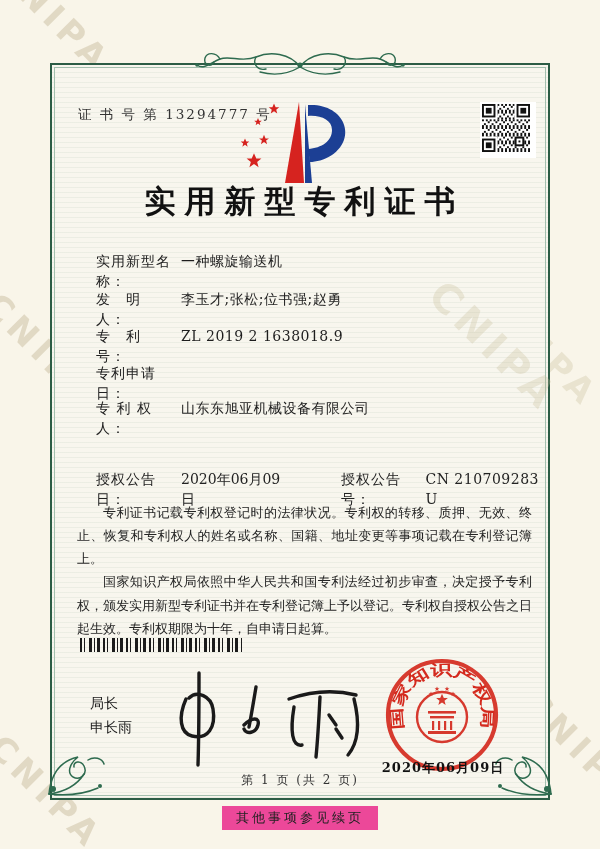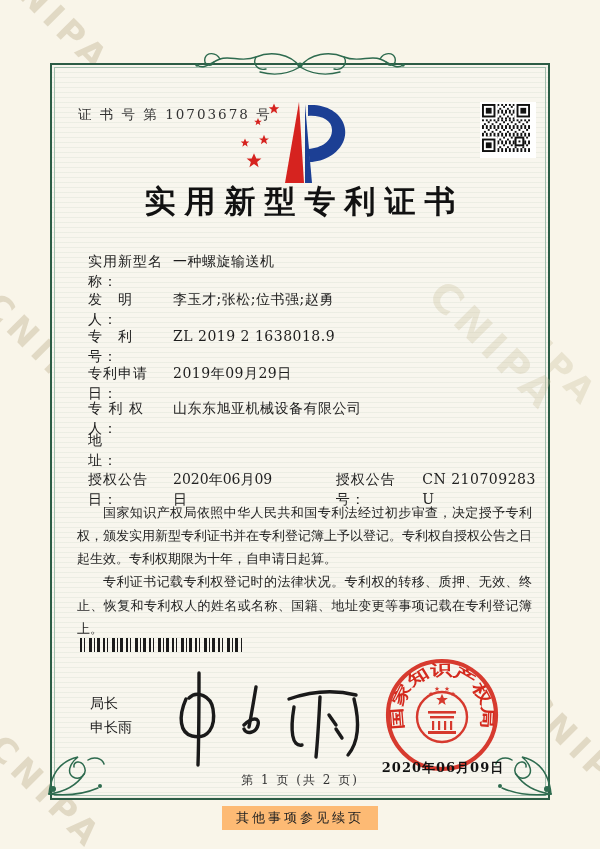--- a/index.html
+++ b/index.html
@@ -39,21 +39,21 @@
   .corner-ornament.right{right:-8px;transform:scaleX(-1);}
 
   .cert-no{position:absolute;left:26px;top:41px;font-size:13.5px;letter-spacing:2px;color:#333;}
   .logo{position:absolute;left:50%;top:30px;transform:translateX(-50%);}
   .qr{position:absolute;left:428px;top:37px;width:52px;height:52px;background:#fff;padding:2px;}
   .title{
     position:absolute;left:0;top:116px;width:100%;text-align:center;
     font-size:31px;font-weight:bold;letter-spacing:9px;color:#111;text-indent:9px;
   }
 
-  .field-row{position:absolute;left:36px;font-size:14px;line-height:20px;display:flex;}
+  .field-row{position:absolute;left:44px;font-size:14px;line-height:20px;display:flex;}
   .field-row .lbl{width:85px;flex:0 0 85px;letter-spacing:1px;color:#222;}
   .field-row .val{width:362px;letter-spacing:0.5px;color:#1d1d1d;}
   .row-name{top:186px;}
   .row-inventor{top:224px;}
   .row-patentno{top:261px;}
   .row-filing{top:298px;}
   .row-patentee{top:333px;}
   .row-address{top:365px;}
   .row-grant{top:404px;}
   .row-grant .lbl2{margin-left:54px;letter-spacing:1px;}
@@ -83,21 +83,21 @@
     position:absolute;left:316px;top:694px;width:150px;text-align:center;
     font-size:13px;font-weight:bold;letter-spacing:1px;color:#111;
   }
 
   .page-number{
     position:absolute;left:0;bottom:9px;width:100%;text-align:center;
     font-size:12px;letter-spacing:2px;color:#333;margin-top:8px;
   }
   .continuation{
     position:absolute;left:50%;top:806px;transform:translateX(-50%);
-    background:#fdba74;padding:3px 14px;font-size:13px;letter-spacing:3px;color:#222;
+    background:#ec4899;padding:3px 14px;font-size:13px;letter-spacing:3px;color:#222;
   }
 </style>
 </head>
 <body>
 
 <div class="wm wm-1">CNIPA</div>
 <div class="wm wm-2">CNIPA</div>
 <div class="wm wm-3">CNIPA</div>
 <div class="wm wm-6">CNIPA</div>
 <div class="wm wm-5">CNIPA</div>
@@ -142,21 +142,21 @@
         <path d="M5,48 C7,28 16,15 34,11 C25,18 23,27 29,31 C36,35 44,28 40,20 C37,14 29,15 30,21"></path>
         <path d="M5,48 C20,46 33,39 40,28"></path>
         <path d="M5,48 C22,50 40,48 54,42"></path>
         <path d="M44,14 C50,10 58,12 60,18"></path>
       </g>
       <circle cx="9" cy="43" r="3" fill="#2e6b4f"></circle>
       <circle cx="56" cy="40" r="2" fill="#2e6b4f"></circle>
     </svg>
   </div>
 
-  <div class="cert-no">证 书 号 第 10703678 号</div>
+  <div class="cert-no">证 书 号 第 13294777 号</div>
 
   <div class="logo">
     <svg width="128" height="92" viewBox="0 0 128 92">
       <defs>
         <path id="star" d="M0,-10 L2.94,-3.09 L9.51,-3.09 L4.05,1.18 L5.88,8.09 L0,4 L-5.88,8.09 L-4.05,1.18 L-9.51,-3.09 L-2.94,-3.09 Z"></path>
       </defs>
 
       <path d="M72,10 C108,8 122,42 96,60 C88,65 80,67 74,67 L72,54 C86,53 96,46 96,35 C96,25 85,20 72,21 Z" fill="#1c3f94"></path>
 
       <polygon points="69,9 76,88 69,88" fill="#1c3f94"></polygon>
@@ -215,39 +215,37 @@
   <div class="field-row row-inventor">
     <span class="lbl">发　明　人：</span>
     <span class="val">李玉才;张松;位书强;赵勇</span>
   </div>
   <div class="field-row row-patentno">
     <span class="lbl">专　利　号：</span>
     <span class="val">ZL 2019 2 1638018.9</span>
   </div>
   <div class="field-row row-filing">
     <span class="lbl">专利申请日：</span>
-    <span class="val">2019年09月29日</span>
   </div>
   <div class="field-row row-patentee">
     <span class="lbl">专 利 权 人：</span>
     <span class="val">山东东旭亚机械设备有限公司</span>
   </div>
   <div class="field-row row-address">
-    <span class="lbl">地　　　址：</span>
   </div>
   <div class="field-row row-grant">
     <span class="lbl">授权公告日：</span>
     <span>2020年06月09日</span>
     <span class="lbl2">授权公告号：</span>
     <span class="val2">CN 210709283 U</span>
   </div>
 
   <div class="body-text">
+    <p>专利证书记载专利权登记时的法律状况。专利权的转移、质押、无效、终止、恢复和专利权人的姓名或名称、国籍、地址变更等事项记载在专利登记簿上。</p>
     <p>国家知识产权局依照中华人民共和国专利法经过初步审查，决定授予专利权，颁发实用新型专利证书并在专利登记簿上予以登记。专利权自授权公告之日起生效。专利权期限为十年，自申请日起算。</p>
-    <p>专利证书记载专利权登记时的法律状况。专利权的转移、质押、无效、终止、恢复和专利权人的姓名或名称、国籍、地址变更等事项记载在专利登记簿上。</p>
   </div>
 
   <div class="barcode"></div>
 
   <div class="signoff">
     <div>局长</div>
     <div>申长雨</div>
   </div>
 
   <div class="signature">

